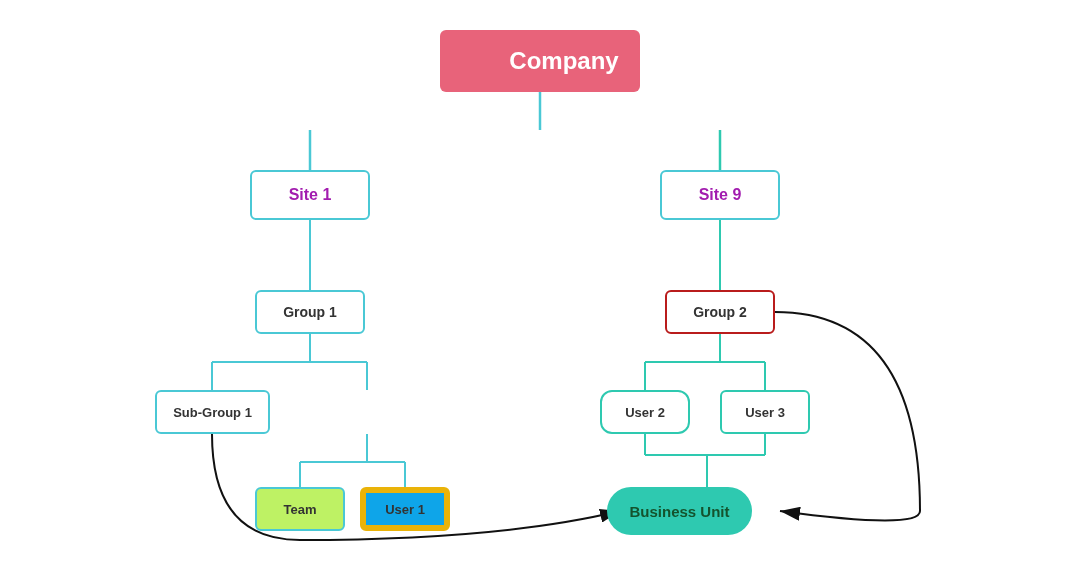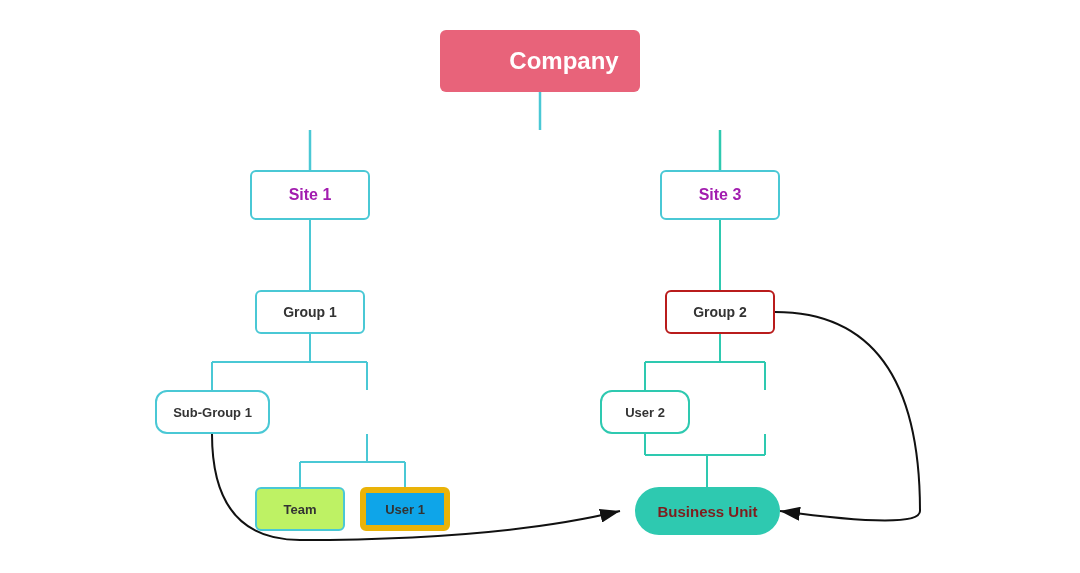--- a/index.html
+++ b/index.html
@@ -83,21 +83,21 @@
       color: #333;
       width: 110px;
       height: 44px;
       font-size: 14px;
       left: 665px;
       top: 290px;
     }
     .node-subgroup {
       background: #fff;
       border: 2px solid #4ac8d5;
-      border-radius: 12px;
+      border-radius: 6px;
       color: #333;
       width: 115px;
       height: 44px;
       font-size: 13px;
     }
     .node-subgroup1 {
       left: 155px;
       top: 390px;
     }
     .node-subgroup2 {
@@ -144,26 +144,26 @@
       color: #333;
       width: 90px;
       height: 44px;
       font-size: 13px;
       left: 720px;
       top: 390px;
     }
     .node-business-unit {
       background: #2ec9b0;
       border-radius: 28px;
-      color: #7f1d1d;
+      color: #14532d;
       width: 145px;
       height: 48px;
       font-size: 15px;
       font-weight: bold;
-      left: 635px;
+      left: 607px;
       top: 487px;
     }
   </style>
 </head>
 <body>
 
 <div class="diagram">
 
   <svg class="connectors">
 
@@ -218,21 +218,21 @@
 
   <div class="node node-company">
     <span>Company</span>
   </div>
 
   <div class="node node-site node-site1">
     <span>Site 1</span>
   </div>
 
   <div class="node node-site node-site2">
-    <span>Site 3</span>
+    <span>Site 9</span>
   </div>
 
   <div class="node node-group node-group1">
     <span>Group 1</span>
   </div>
 
   <div class="node node-group2">
     <span>Group 2</span>
   </div>
 
@@ -246,18 +246,21 @@
   </div>
 
   <div class="node node-user1">
     <span>User 1</span>
   </div>
 
   <div class="node node-user2">
     <span>User 2</span>
   </div>
 
+  <div class="node node-user3">
+    <span>User 3</span>
+  </div>
 
   <div class="node node-business-unit">
     <span>Business Unit</span>
   </div>
 
 </div>
 
 </body></html>

